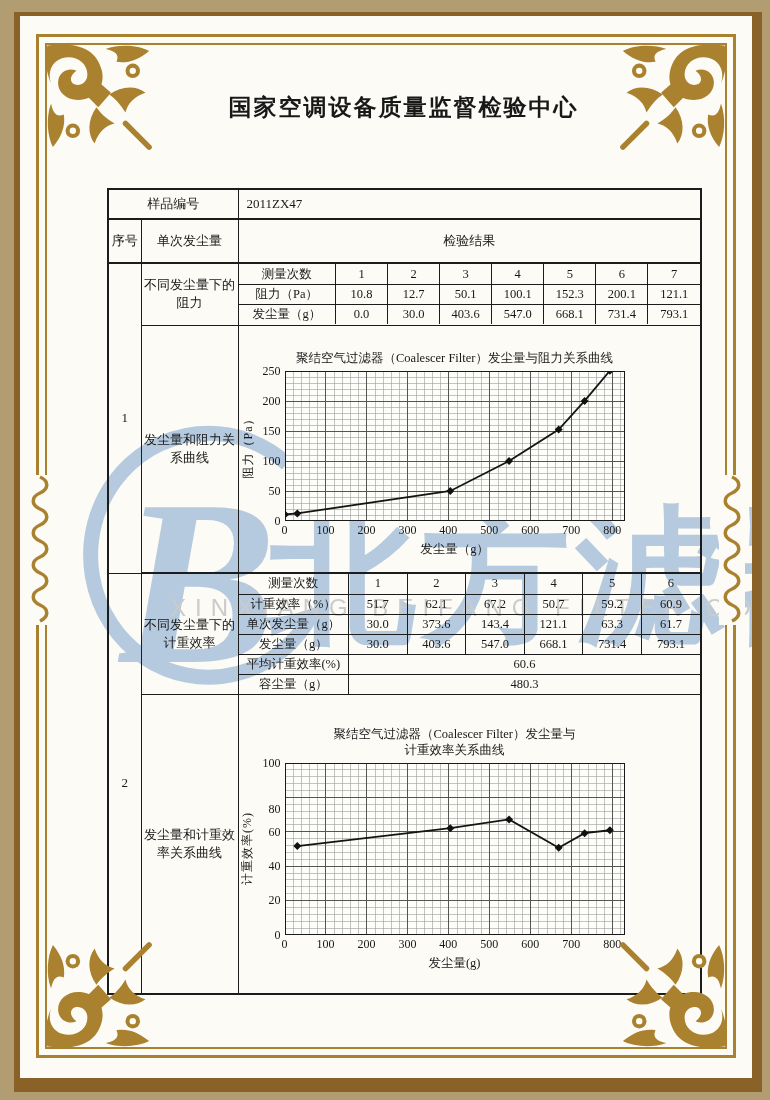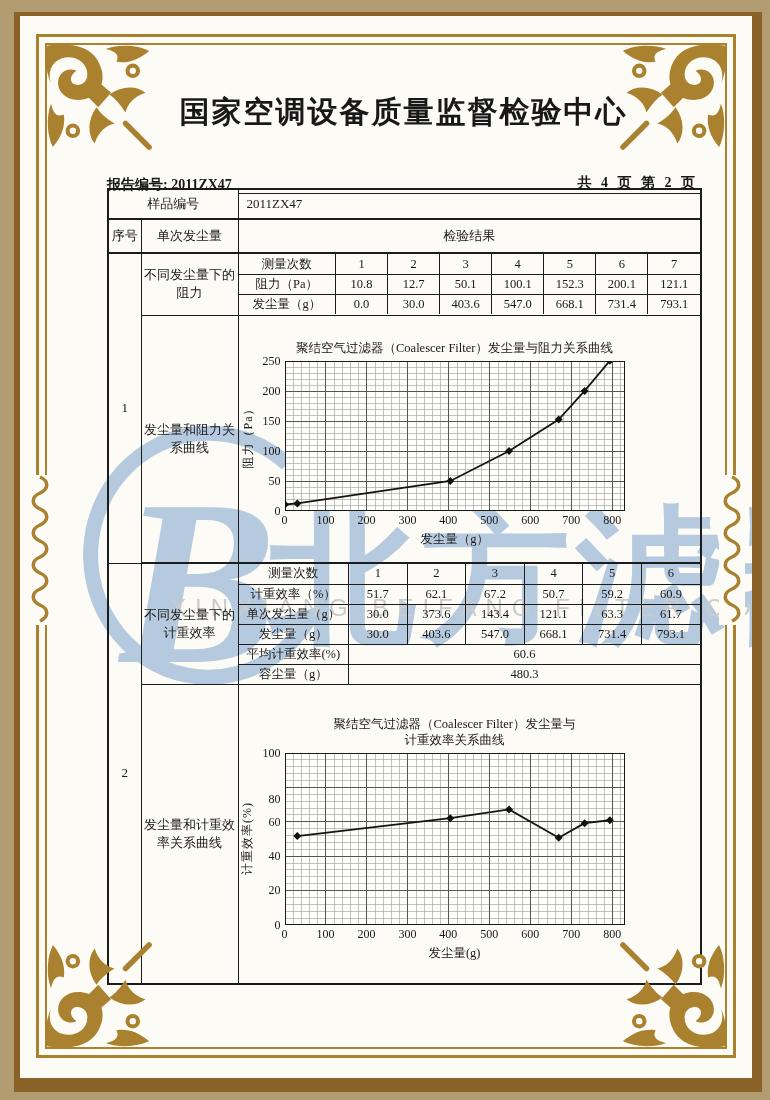--- a/index.html
+++ b/index.html
@@ -28,21 +28,21 @@
   .watermark { position:absolute; left:0; top:0; right:0; bottom:0; z-index:1; pointer-events:none; }
   .wm-logo { position:absolute; left:52px; top:408px; width:270px; height:290px; }
   .wm-cn { position:absolute; left:248px; top:462px; font-size:148px; font-weight:bold;
            color:#b6cadf; letter-spacing:6px; white-space:nowrap; font-family:"Liberation Sans", sans-serif; }
   .wm-en { position:absolute; left:150px; top:578px; font-size:24px; color:#cbcbcb;
            letter-spacing:9px; white-space:nowrap; font-family:"Liberation Sans", sans-serif; }
 
   .content { position:absolute; left:0; top:0; width:100%; height:100%; z-index:2; color:#181818; }
 
   .org-title   { position:absolute; left:87px; width:593px; top:76px; text-align:center;
-                 font-size:30px; font-weight:bold; letter-spacing:2px; }
+                 font-size:23px; font-weight:bold; letter-spacing:2px; }
   .report-title{ position:absolute; left:87px; width:593px; top:108px; text-align:center;
                  font-size:30px; font-weight:bold; letter-spacing:28px; padding-left:28px; }
   .meta { position:absolute; left:87px; width:593px; top:152px; height:26px;
           display:flex; align-items:flex-end; font-size:14px; font-weight:bold; }
   .meta-line { flex:1; border-bottom:1.5px solid #222; height:12px; margin-left:6px; }
   .meta-page { border-bottom:1.5px solid #222; padding:0 2px 1px 10px; letter-spacing:3px; }
 
   
   table.main { position:absolute; left:87px; top:172px; width:593px; border-collapse:collapse;
                table-layout:fixed; font-size:13px; }
@@ -174,38 +174,33 @@
       <svg class="wm-logo" viewBox="0 0 270 290">
         <path d="M215,40 A118,122 0 1 0 240,190" fill="none" stroke="#b6cadf" stroke-width="15"></path>
         <text x="48" y="238" font-size="235" font-weight="bold" font-style="italic" font-family="Liberation Serif, serif" fill="#b6cadf">B</text>
       </svg>
       <div class="wm-cn">北方滤器</div>
       <div class="wm-en">XINXIANG BEIFANG FILTER CO.,LTD</div>
     </div>
 
     <div class="content">
       <div class="org-title">国家空调设备质量监督检验中心</div>
-      <div class="meta">
-        <span>报告编号: 2011ZX47</span>
-        <span class="meta-line"></span>
-        <span class="meta-page">共 4 页 第 2 页</span>
-      </div>
 
       <table class="main">
         <colgroup>
             <col class="c-seq">
             <col class="c-item">
             <col class="c-res">
           </colgroup>
         <tbody>
           <tr style="height:30px">
             <td colspan="2" class="hb">样品编号</td>
             <td class="hb" style="text-align:left; padding-left:8px;">2011ZX47</td>
           </tr>
-          <tr style="height:34px">
+          <tr style="height:44px">
             <td class="hb">序号</td>
             <td class="hb">单次发尘量</td>
             <td class="hb">检验结果</td>
           </tr>
 
           <tr style="height:62px">
             <td rowspan="2">1</td>
             <td>不同发尘量下的阻力</td>
             <td class="nopad">
               <table class="sub">

